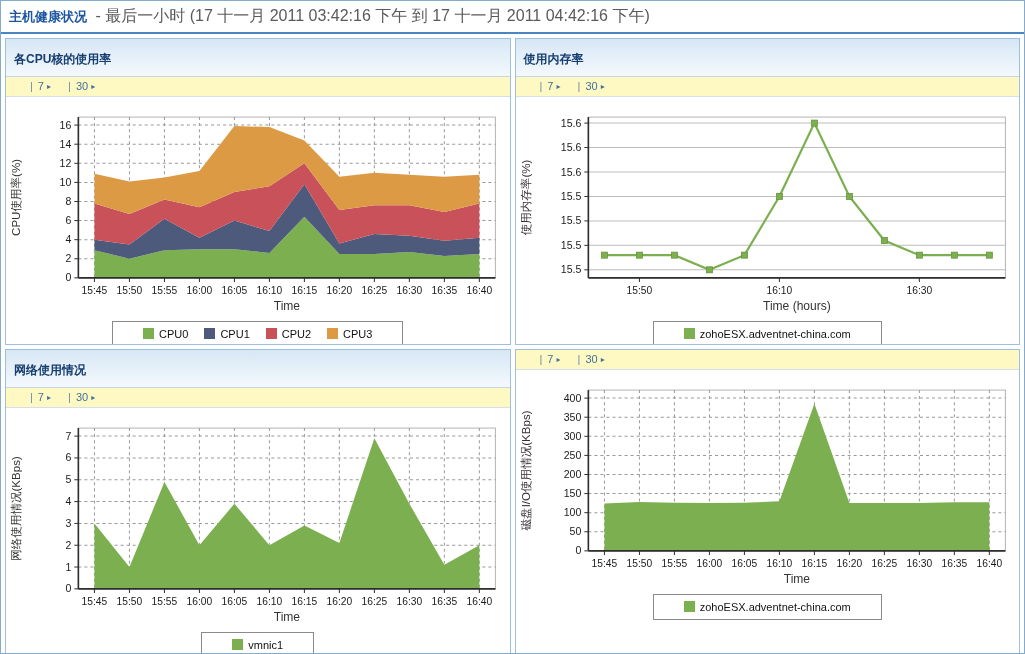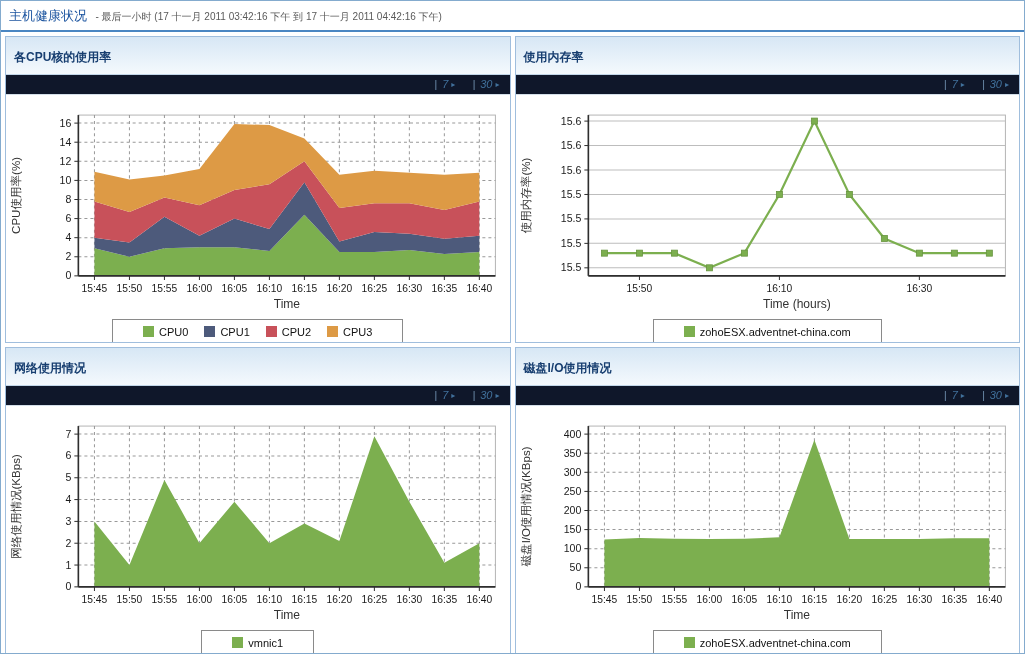--- a/index.html
+++ b/index.html
@@ -1,27 +1,27 @@
 <!DOCTYPE html>
 <html><head>
 <meta charset="utf-8">
 <style>
   html,body{margin:0;padding:0;background:#fff;}
   .page{width:1023px;height:652px;border:1px solid #84abce;overflow:hidden;background:#fff;
         font-family:"Liberation Sans","DejaVu Sans",sans-serif;}
   .page-header{padding:5px 10px 5px 8px;border-bottom:2px solid #4a86c2;white-space:nowrap;}
-  .page-title{font-size:13px;font-weight:normal;color:#1d55a0;}
-  .page-subtitle{font-size:10px;color:#5a5a5a;margin-left:4px;}
+  .page-title{font-size:13px;font-weight:bold;color:#1d55a0;}
+  .page-subtitle{font-size:16px;color:#5a5a5a;margin-left:4px;}
   .panels{display:grid;grid-template-columns:1fr 1fr;gap:4px;padding:4px;}
   .panel{border:1px solid #a0bedd;background:#fff;height:305px;overflow:hidden;}
   .panel-header{height:21px;line-height:21px;padding:8px 8px;
     background:linear-gradient(#d7e7f5,#f4f9fd);border-bottom:1px solid #c2d6e8;}
   .panel-title{font-size:12px;font-weight:bold;color:#173e70;}
-  .panel-toolbar{height:19px;line-height:18px;padding:0 10px;text-align:right;
-    background:#0f172a;border-bottom:1px solid #d4dfe9;font-size:11px;font-style:italic;}
+  .panel-toolbar{height:19px;line-height:18px;padding:0 10px;text-align:left;
+    background:#fef9c3;border-bottom:1px solid #d4dfe9;font-size:11px;}
   .plink{color:#41719c;text-decoration:none;margin-left:14px;cursor:pointer;}
   .plink .sep{color:#6d8cab;margin-right:5px;}
   .plink .arr{font-size:8px;margin-left:3px;vertical-align:1px;}
   .chart-wrap{padding-top:6px;}
   .chart-wrap svg{display:block;width:100%;height:auto;}
   svg text{font-family:"Liberation Sans","DejaVu Sans",sans-serif;}
   .legend{text-align:center;margin-top:5px;}
   .legend-box{display:inline-block;border:1px solid #8a8a8a;background:#fff;padding:3px 22px;}
   .legend-item{display:inline-flex;align-items:center;margin:0 8px;font-size:11px;color:#111;}
   .swatch{width:11px;height:11px;display:inline-block;margin-right:5px;}
@@ -282,23 +282,20 @@
       </div>
       <div class="legend">
         <span class="legend-box"><span class="legend-item">
               <span class="swatch" style="background: rgb(124, 175, 79);"></span>
               <span>vmnic1</span>
             </span></span>
       </div>
     </div>
 
     <div class="panel">
-      <div class="panel-header">
-        <span class="panel-title">磁盘I/O使用情况</span>
-      </div>
       <div class="panel-toolbar">
         <a class="plink"><span class="sep">|</span><span>7</span><span class="arr">▸</span></a>
         <a class="plink"><span class="sep">|</span><span>30</span><span class="arr">▸</span></a>
       </div>
       <div class="chart-wrap">
         <svg viewBox="0 0 501 212">
             <rect x="72" y="14" width="415" height="160" fill="none" stroke="#b5b5b5" stroke-width="1"></rect>
             <line x1="72" x2="487" y1="155" y2="155" stroke="#999" stroke-width="1" stroke-dasharray="3,3"></line>
             <line x1="72" x2="487" y1="136" y2="136" stroke="#999" stroke-width="1" stroke-dasharray="3,3"></line>
             <line x1="72" x2="487" y1="117" y2="117" stroke="#999" stroke-width="1" stroke-dasharray="3,3"></line>

